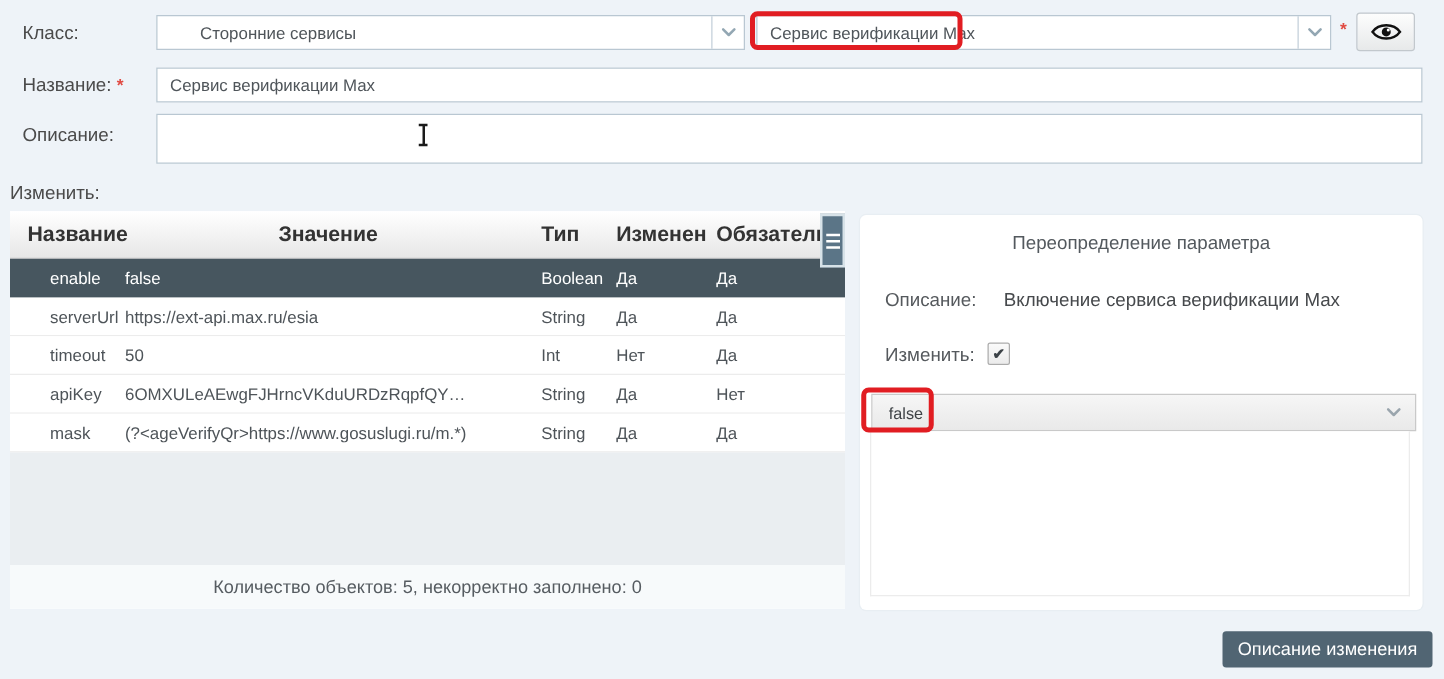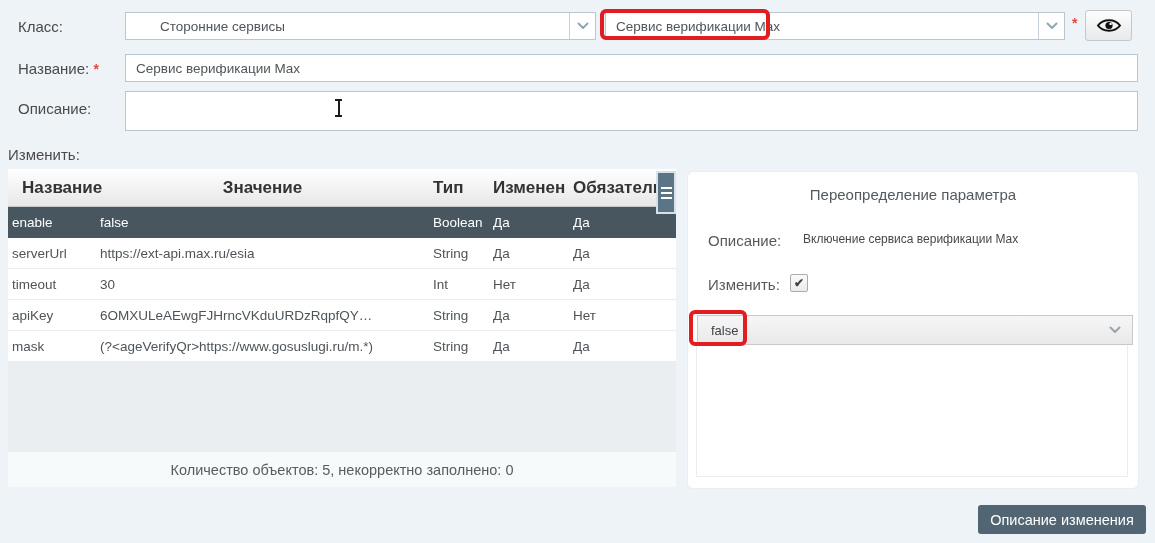--- a/index.html
+++ b/index.html
@@ -31,35 +31,35 @@
   .ptable { position:absolute; left:8px; top:169px; width:668px; height:318px; background:#fff; display:flex; flex-direction:column; }
   .thead { height:38px; background:linear-gradient(#ffffff,#e7e7e7); border-bottom:1px solid #c9c9c9;
            display:grid; grid-template-columns:92px 325px 60px 80px 1fr; align-items:center;
            font-size:17px; font-weight:bold; color:#333; white-space:nowrap; overflow:hidden; }
   .thead .c1 { padding-left:14px; }
   .thead .c2 { text-align:center; }
   .thead .c3,.thead .c4,.thead .c5 { padding-left:8px; overflow:hidden; }
   .trow { height:31px; display:grid; grid-template-columns:92px 325px 60px 80px 1fr; align-items:center;
           font-size:13.5px; color:#4e5459; border-bottom:1px solid #ececec; background:#fff; white-space:nowrap; }
   .trow > div { overflow:hidden; text-overflow:ellipsis; }
-  .trow .c1 { padding-left:4px; }
+  .trow .c1 { padding-left:32px; }
   .trow .c3,.trow .c4,.trow .c5 { padding-left:8px; }
   .trow.selected { background:#47565f; color:#fff; border-bottom:1px solid #47565f; }
   .tfiller { flex:1; background:#eaeef1; }
   .tfooter { height:35px; background:#f7fafb; display:flex; align-items:center; justify-content:center;
              font-size:14.5px; color:#565c61; }
   .menu-btn { position:absolute; right:0; top:2px; width:20px; height:43px; background:#5b7587;
               border:2px solid #d7e2e8; display:flex; flex-direction:column; align-items:center; justify-content:center; gap:3px; cursor:pointer; z-index:5; }
   .menu-btn i { display:block; width:11px; height:2px; background:#fff; }
 
   
   .panel { position:absolute; left:688px; top:172px; width:450px; height:316px; background:#fff; border-radius:5px; box-shadow:0 0 0 1px #e8eef3; }
   .panel-title { position:absolute; left:0; right:0; top:14px; text-align:center; font-size:15px; color:#53595e; }
   .p-desc-label { position:absolute; left:20px; top:60px; font-size:15px; color:#55595d; }
-  .p-desc-value { position:absolute; left:115px; top:60px; font-size:12px; color:#46494c; }
+  .p-desc-value { position:absolute; left:115px; top:60px; font-size:15px; color:#46494c; }
   .p-change-label { position:absolute; left:20px; top:104px; font-size:15px; color:#55595d; }
   .checkbox { position:absolute; left:102px; top:102px; width:18px; height:18px; background:linear-gradient(#fafafa,#ebebeb);
               border:1px solid #ababab; border-radius:2px; display:flex; align-items:center; justify-content:center;
               font-size:12px; color:#3c4247; font-weight:bold; cursor:pointer; }
   .false-select { position:absolute; left:9px; top:143px; width:436px; height:30px;
                   background:linear-gradient(#f6f6f6,#e9e9e9); border:1px solid #c9c9c9;
                   display:flex; align-items:center; cursor:pointer; }
   .false-select .sel-value { flex:1; padding-left:13px; font-size:13px; color:#3f4347; }
   .false-select .sel-arrow { width:34px; display:flex; align-items:center; justify-content:center; }
   .empty-area { position:absolute; left:8px; top:173px; width:432px; height:132px; background:#fff; border:1px solid #ececec; border-top:none; }
@@ -146,21 +146,21 @@
     </div>
     <div class="trow">
       <div class="c1">serverUrl</div>
       <div class="c2">https://ext-api.max.ru/esia</div>
       <div class="c3">String</div>
       <div class="c4">Да</div>
       <div class="c5">Да</div>
     </div>
     <div class="trow">
       <div class="c1">timeout</div>
-      <div class="c2">30</div>
+      <div class="c2">50</div>
       <div class="c3">Int</div>
       <div class="c4">Нет</div>
       <div class="c5">Да</div>
     </div>
     <div class="trow">
       <div class="c1">apiKey</div>
       <div class="c2">6OMXULeAEwgFJHrncVKduURDzRqpfQY…</div>
       <div class="c3">String</div>
       <div class="c4">Да</div>
       <div class="c5">Нет</div>

